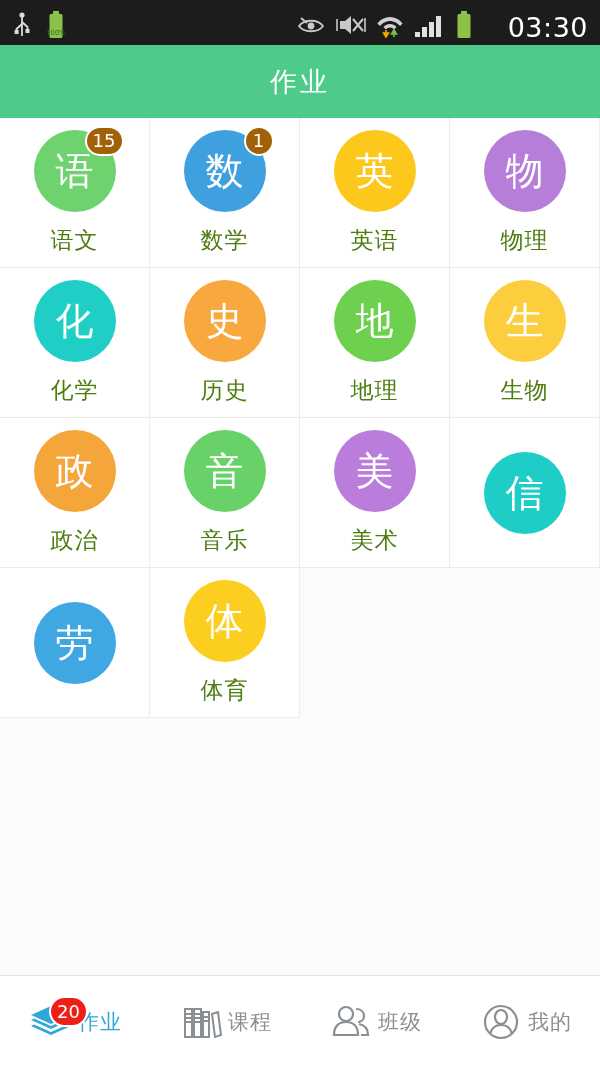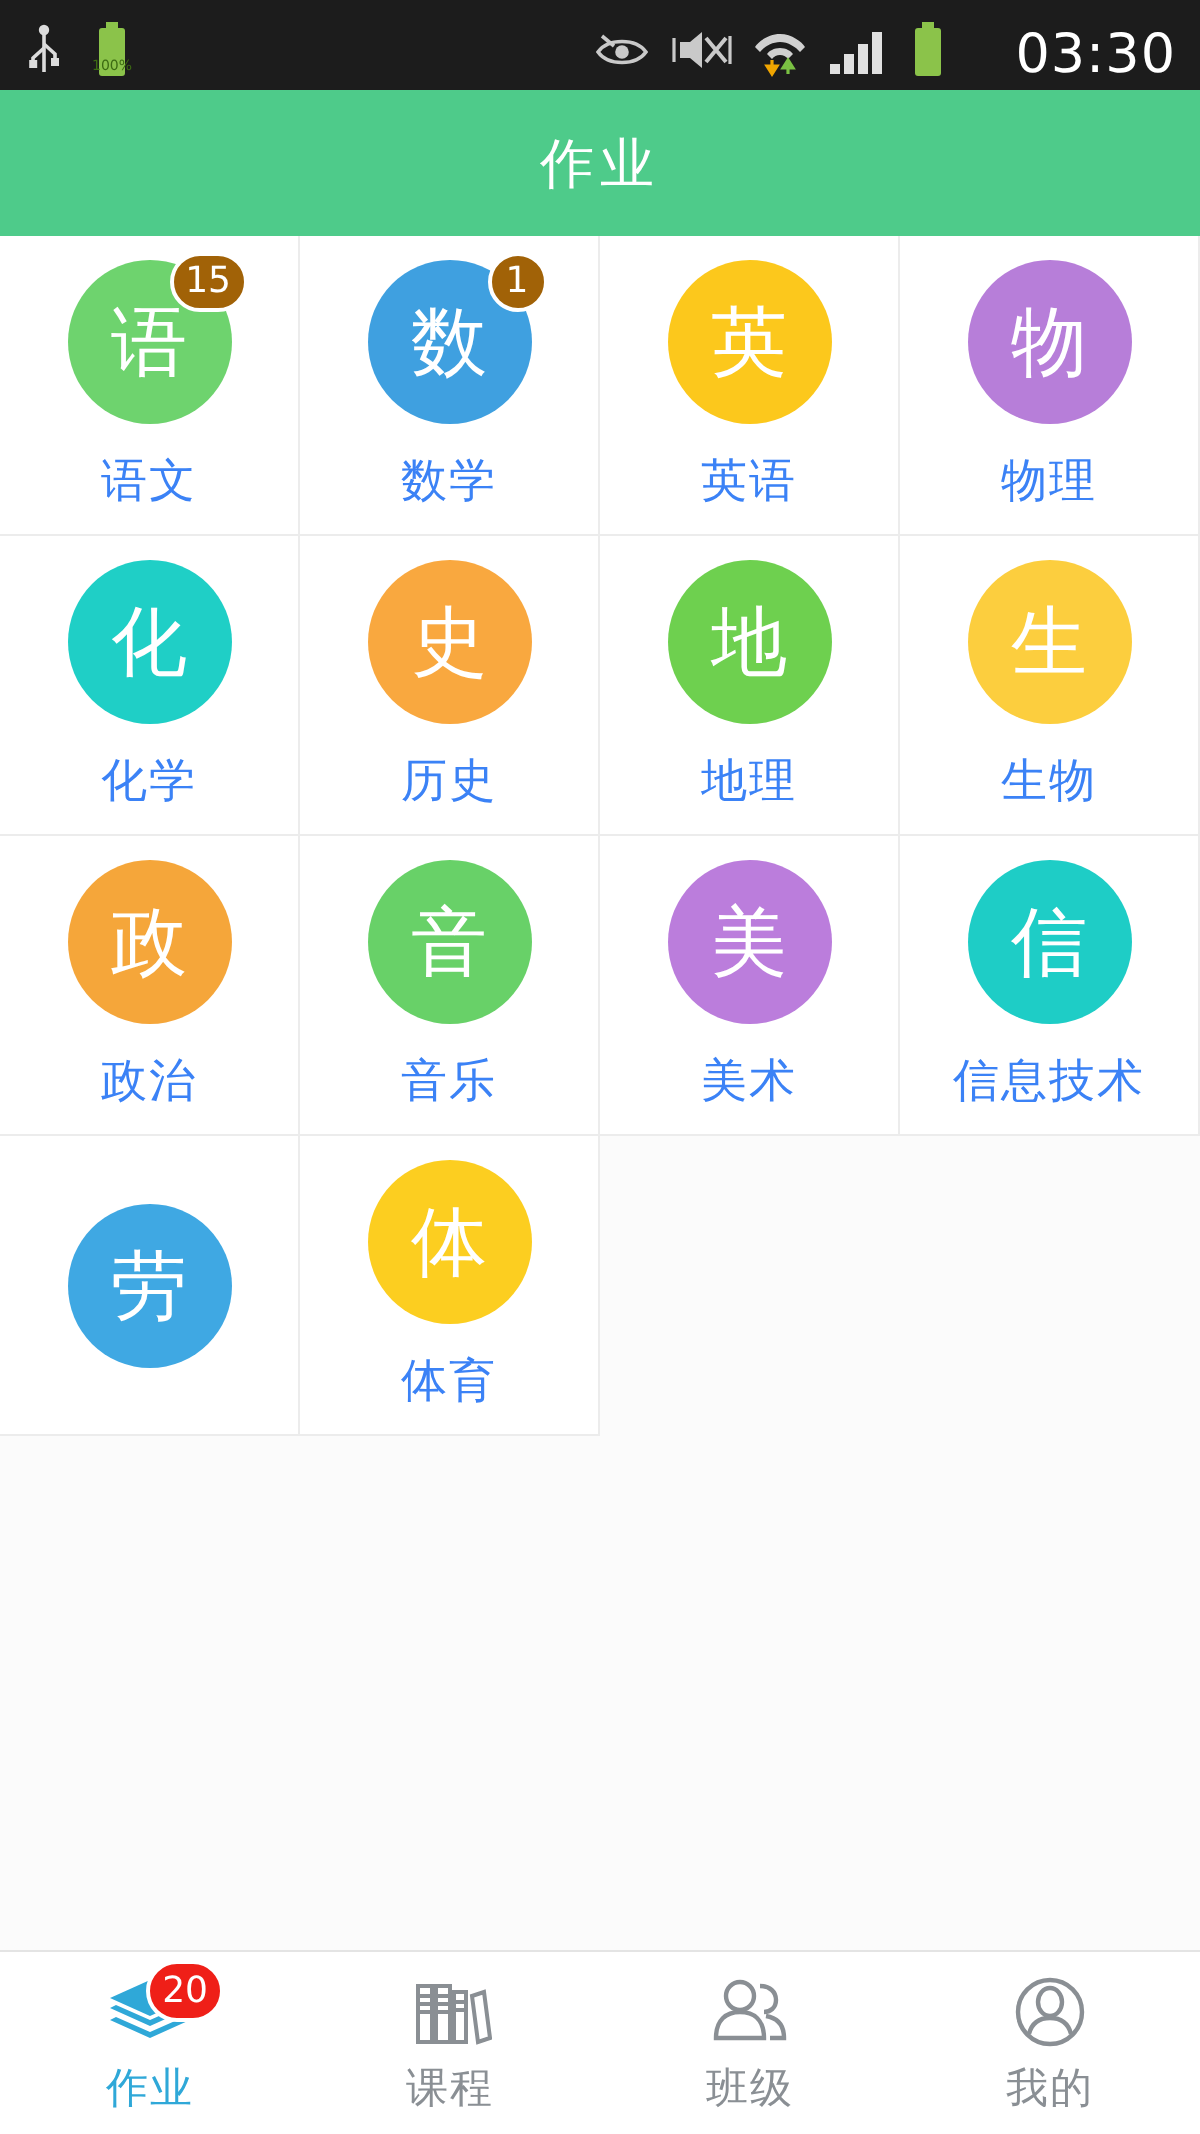--- a/index.html
+++ b/index.html
@@ -46,31 +46,31 @@
     display:flex; align-items:center; justify-content:center;
     color:#ffffff; font-size:38px; line-height:1;
   }
   .badge {
     position:absolute; top:-4px; right:-8px; min-width:30px; height:30px;
     padding:0 6px; border-radius:15px; background:#a16207;
     color:#ffffff; font-size:18px; display:flex; align-items:center;
     justify-content:center; border:2px solid #ffffff; box-sizing:border-box;
   }
   .cell-label {
-    margin-top:13px; font-size:23px; color:#3b82f6; letter-spacing:1px;
+    margin-top:13px; font-size:23px; color:#4d7c0f; letter-spacing:1px;
   }
 
   
   .bottomnav {
     position:absolute; bottom:0; left:0; width:600px; height:92px;
     background:#ffffff; border-top:1px solid #e4e4e4;
     display:flex; align-items:center;
   }
   .navitem {
-    flex:1; height:92px; display:flex; flex-direction:column;
+    flex:1; height:92px; display:flex; 
     align-items:center; justify-content:center; gap:4px; position:relative;
   }
   .nav-icon-wrap { position:relative; width:46px; height:40px; display:flex; align-items:center; justify-content:center; }
   .nav-label { font-size:21px; color:#8a8f94; letter-spacing:1px; }
   .navitem.active .nav-label { color:#2fa8d8; }
   .nav-badge {
     position:absolute; top:-6px; right:-14px; min-width:31px; height:31px;
     padding:0 6px; border-radius:16px; background:#ef1f18; color:#ffffff;
     font-size:18px; display:flex; align-items:center; justify-content:center;
     border:2px solid #ffffff; box-sizing:border-box;
@@ -216,21 +216,20 @@
       <div class="cell">
         <div class="bubble-wrap">
           <div class="bubble" style="background: rgb(187, 125, 220);">美</div>
         </div>
         <div class="cell-label">美术</div>
       </div>
       <div class="cell">
         <div class="bubble-wrap">
           <div class="bubble" style="background: rgb(30, 205, 198);">信</div>
         </div>
-        <div class="cell-label">信息技术</div>
       </div>
       <div class="cell">
         <div class="bubble-wrap">
           <div class="bubble" style="background: rgb(63, 168, 227);">劳</div>
         </div>
       </div>
       <div class="cell">
         <div class="bubble-wrap">
           <div class="bubble" style="background: rgb(252, 206, 32);">体</div>
         </div>

